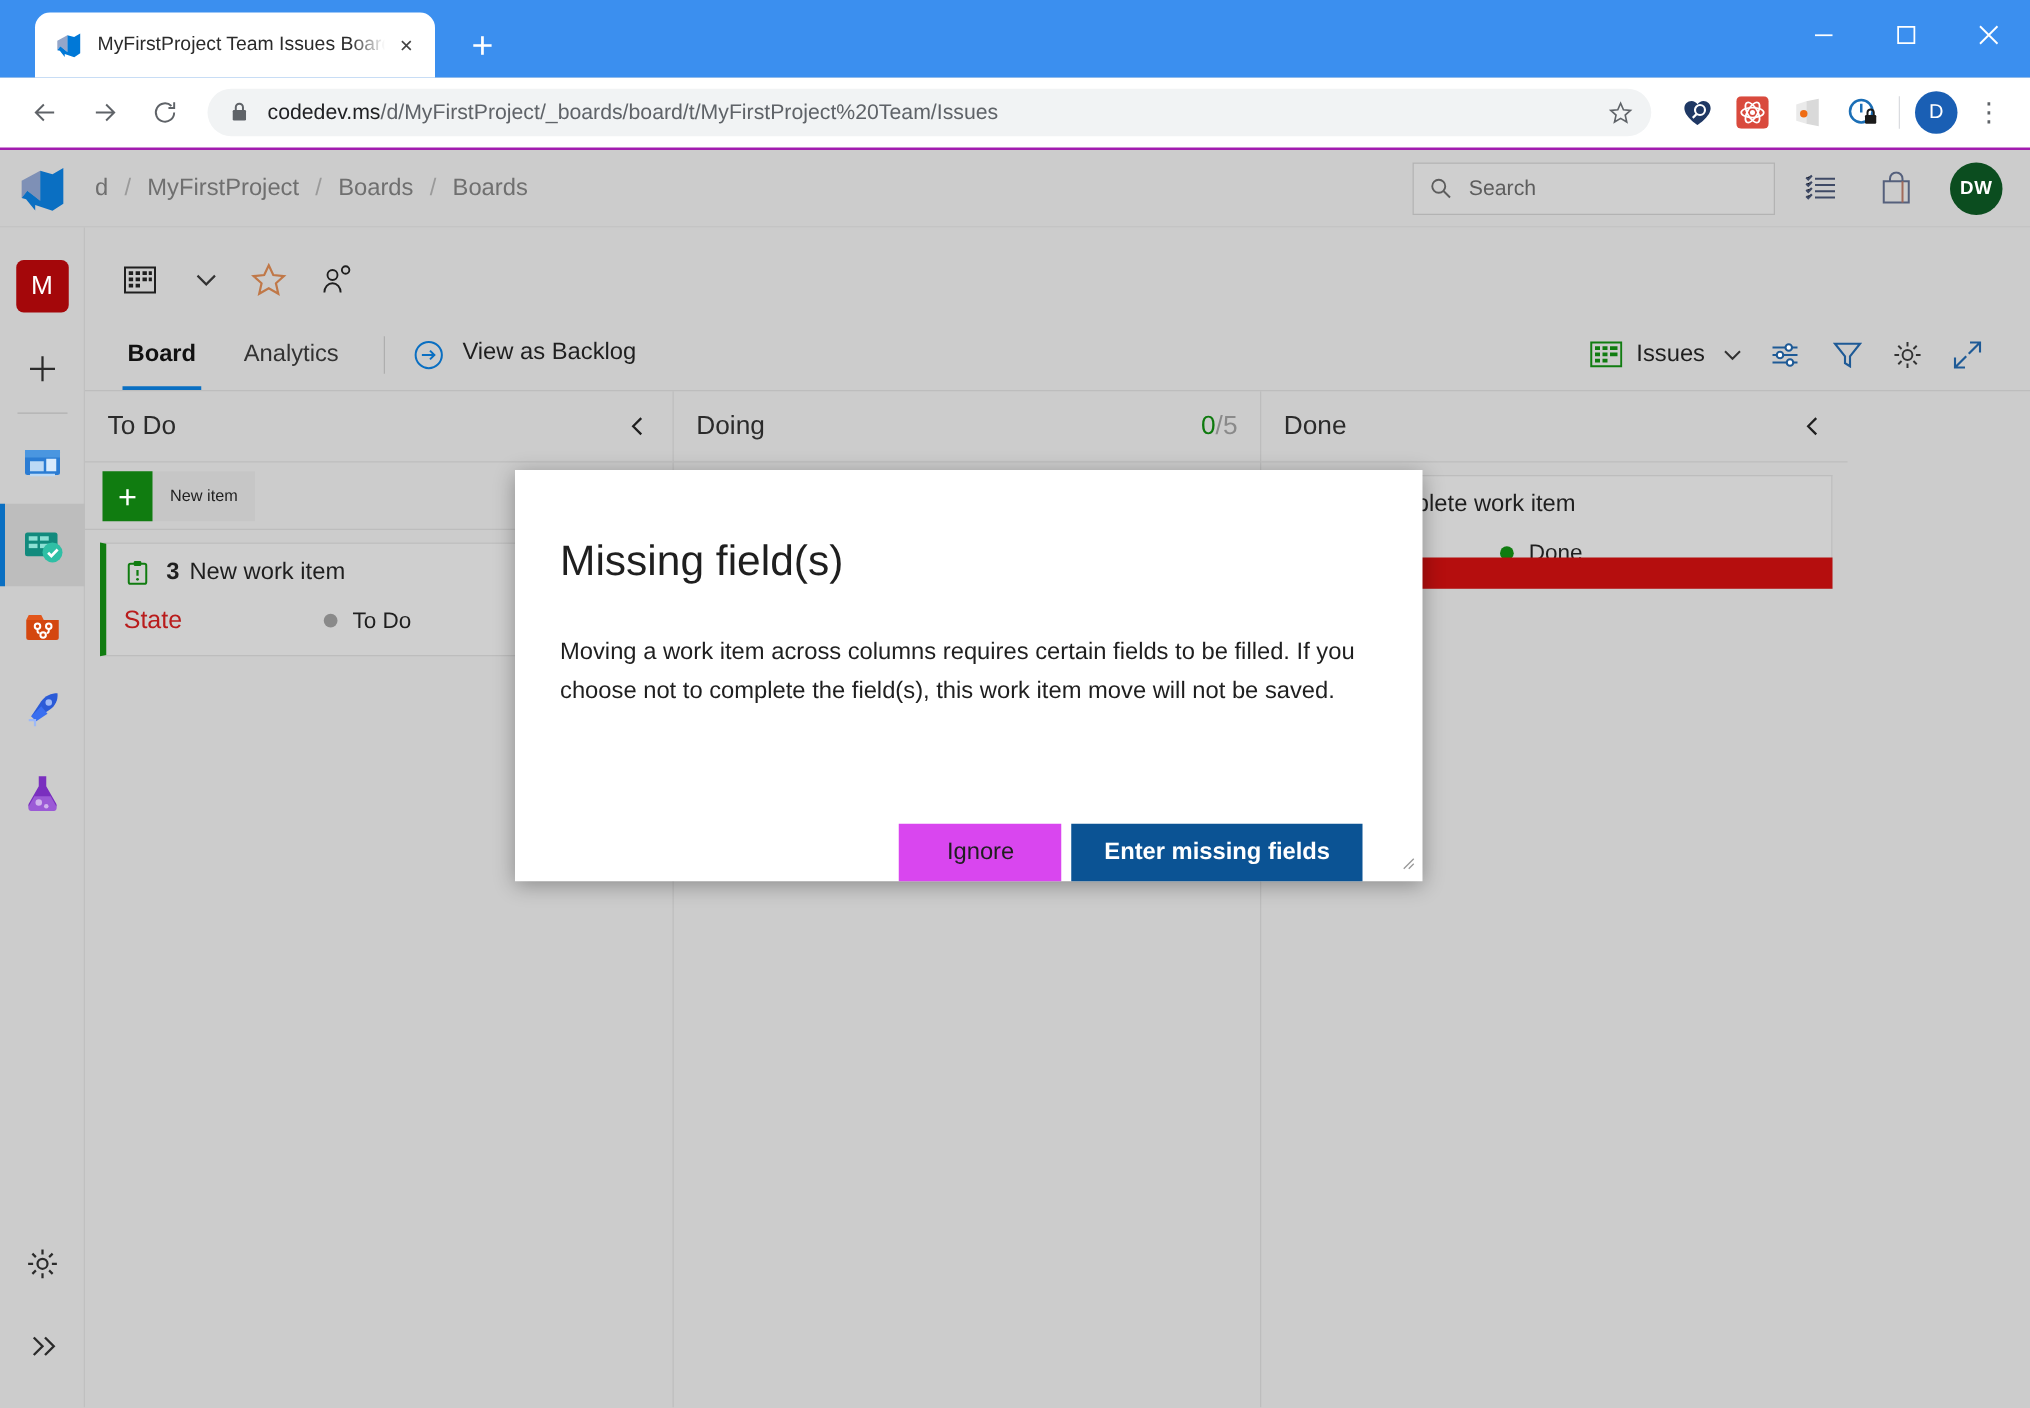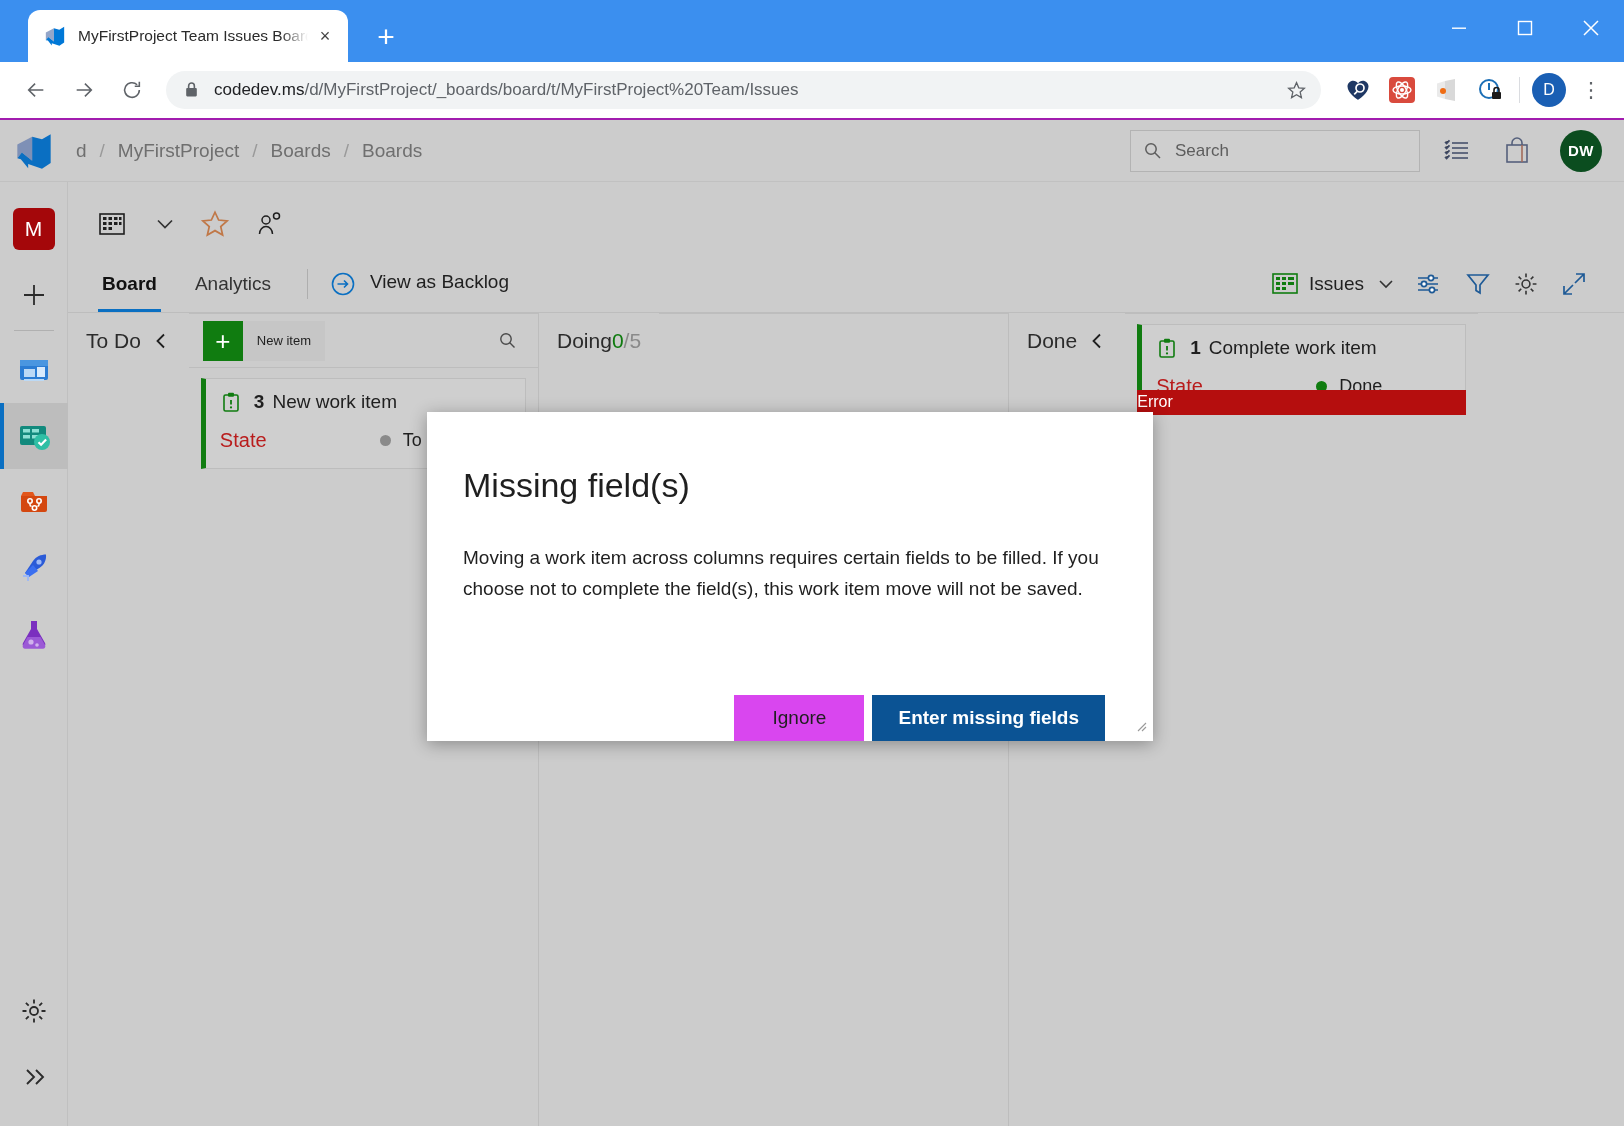--- a/index.html
+++ b/index.html
@@ -145,21 +145,21 @@
   .view-backlog { display: flex; align-items: flex-start; font-size: 19px; color: #1f1f1f; }
   .view-backlog .arr { margin-right: 14px; display: flex; }
   .toolbar-right { margin-left: auto; display: flex; align-items: center; }
   .tb-btn { display: flex; align-items: center; padding: 0 10px; height: 44px; color: #1f1f1f; font-size: 19px; }
   .tb-btn .ic { margin-right: 11px; display: flex; }
   .tb-icon { width: 48px; height: 44px; display: flex; align-items: center; justify-content: center; }
   .head-rule { height: 1px; background: #bdbdbd; margin: 0 0 0 0; }
 
   
   .board { display: flex; flex: 1; padding-left: 0; }
-  .bcol { position: relative; display: flex; }
+  .bcol { position: relative; display: flex; flex-direction: column; }
   .bcol.todo  { width: 470px; }
   .bcol.doing { width: 470px; }
   .bcol.done  { width: 470px; }
   .bcol + .bcol { border-left: 1px solid #bdbdbd; }
   .bcol-head {
     height: 56px; display: flex; align-items: center; padding: 0 18px 0 18px;
   }
   .bcol-name { font-size: 21px; color: #2b2b2b; }
   .bcol-right { margin-left: auto; display: flex; align-items: center; }
   .wip { font-size: 21px; color: #8a8a8a; }
@@ -652,21 +652,21 @@
                   </span>
                 </div>
                 <div class="error-bar" style="bottom:-1px;left:-5px;right:-1px;">Error</div>
               </div>
             </div>
           </div>
 
         </div>
 
         <div class="overlay" style="pointer-events:none">
-          <div class="dialog" style="pointer-events:auto;left:359px;top:194px;margin-top:36px;">
+          <div class="dialog" style="pointer-events:auto;left:344px;top:194px;">
             <div class="dlg-title">Missing field(s)</div>
             <div class="dlg-text">Moving a work item across columns requires certain fields to be filled. If you choose not to complete the field(s), this work item move will not be saved.</div>
             <div class="dlg-actions">
               <button class="btn btn-secondary">Ignore</button>
               <button class="btn btn-primary">Enter missing fields</button>
             </div>
             <span class="resize-grip">
               <svg width="12" height="12" viewBox="0 0 12 12">
                   <path d="M11 3L3 11M11 7l-4 4" stroke="#9a9a9a" stroke-width="1.1"></path>
                 </svg>

